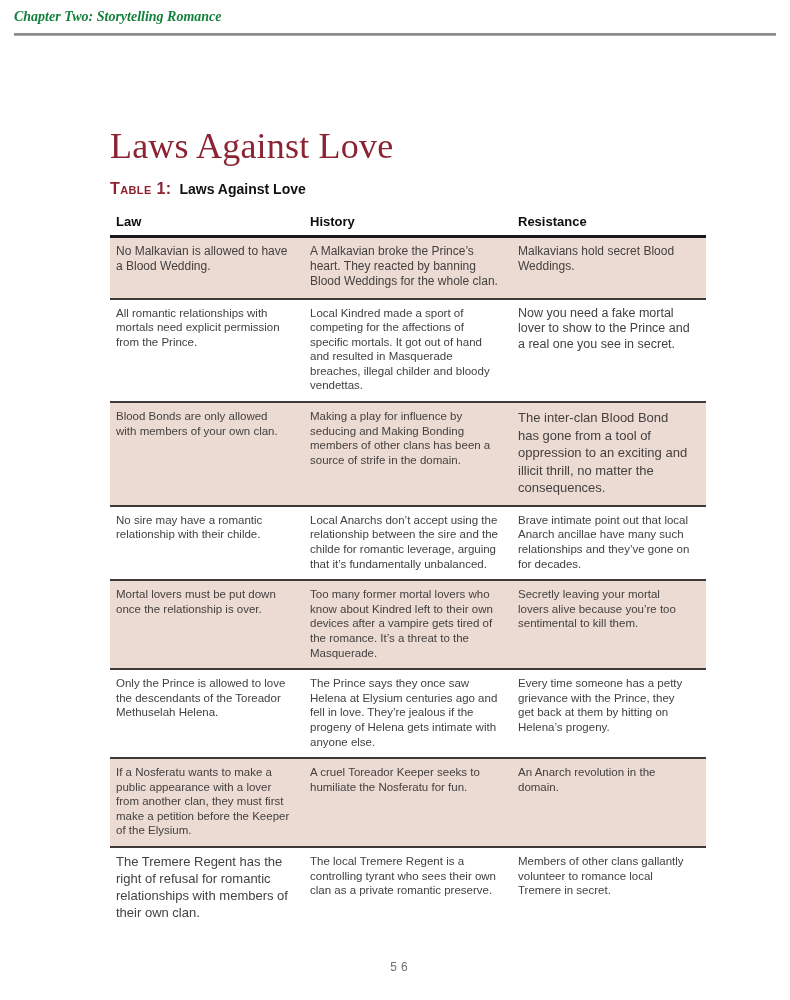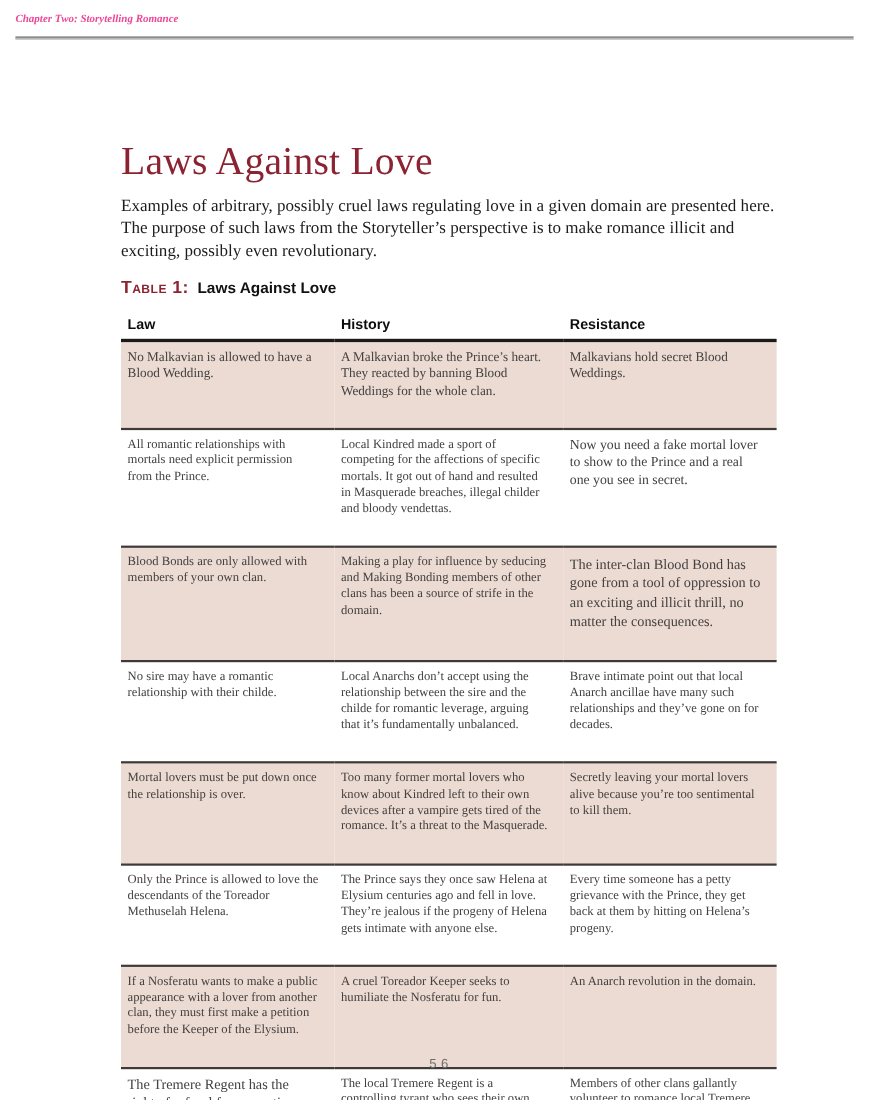--- a/index.html
+++ b/index.html
@@ -11,22 +11,22 @@
     overflow: hidden;
   }
   
   .chapter-bar {
     padding: 7px 14px 5px 14px;
   }
   .chapter-title {
     font-family: "Liberation Serif", serif;
     font-style: italic;
     font-weight: bold;
-    font-size: 10px;
-    color: #ec4899;
+    font-size: 14px;
+    color: #15803d;
     text-align: center;
   }
   .double-rule {
     margin: 3px 14px 0 14px;
     height: 3px;
     border-top: 2px solid #8d8d8d;
     border-bottom: 1px solid #a8a8a8;
   }
   
   .content {
@@ -82,22 +82,21 @@
     font-size: 13px;
     font-weight: bold;
     color: #0d0d0d;
     padding: 2px 12px 6px 6px;
     border-bottom: 3px solid #1a1a1a;
   }
   tbody td {
     vertical-align: top;
     font-size: 11.5px;
     line-height: 1.27;
-    padding: 6px 14px 26px 6px;
-    font-family: Liberation Serif, serif;
+    padding: 6px 14px 8px 6px;
   }
   tbody tr + tr td { border-top: 2px solid #3f3a38; }
   tbody tr:nth-child(odd) { background: #ecdbd3; }
   
   tbody tr:nth-child(1) td { font-size: 12px; }
   tbody tr:nth-child(2) td:nth-child(3) { font-size: 12.5px; }
   tbody tr:nth-child(3) td:nth-child(3) { font-size: 13px; line-height: 1.35; }
   tbody tr:nth-child(8) td:nth-child(1),
   tbody tr:nth-child(9) td:nth-child(1),
   tbody tr:nth-child(10) td:nth-child(1) { font-size: 13px; line-height: 1.3; }
@@ -118,21 +117,20 @@
 <body>
 
 <div class="chapter-bar">
   <span class="chapter-title">Chapter Two: Storytelling Romance</span>
 </div>
 <div class="double-rule"></div>
 
 <div class="content">
   <h1 class="page-title">Laws Against Love</h1>
 
-  <p class="intro">Examples of arbitrary, possibly cruel laws regulating love in a given domain are presented here. The purpose of such laws from the Storyteller’s perspective is to make romance illicit and exciting, possibly even revolutionary.</p>
 
   <div class="table-caption">
     <span class="cap-label">Table 1:</span>
     <span class="cap-title">Laws Against Love</span>
   </div>
 
   <table class="laws-table">
     <colgroup>
         <col class="c1">
         <col class="c2">

